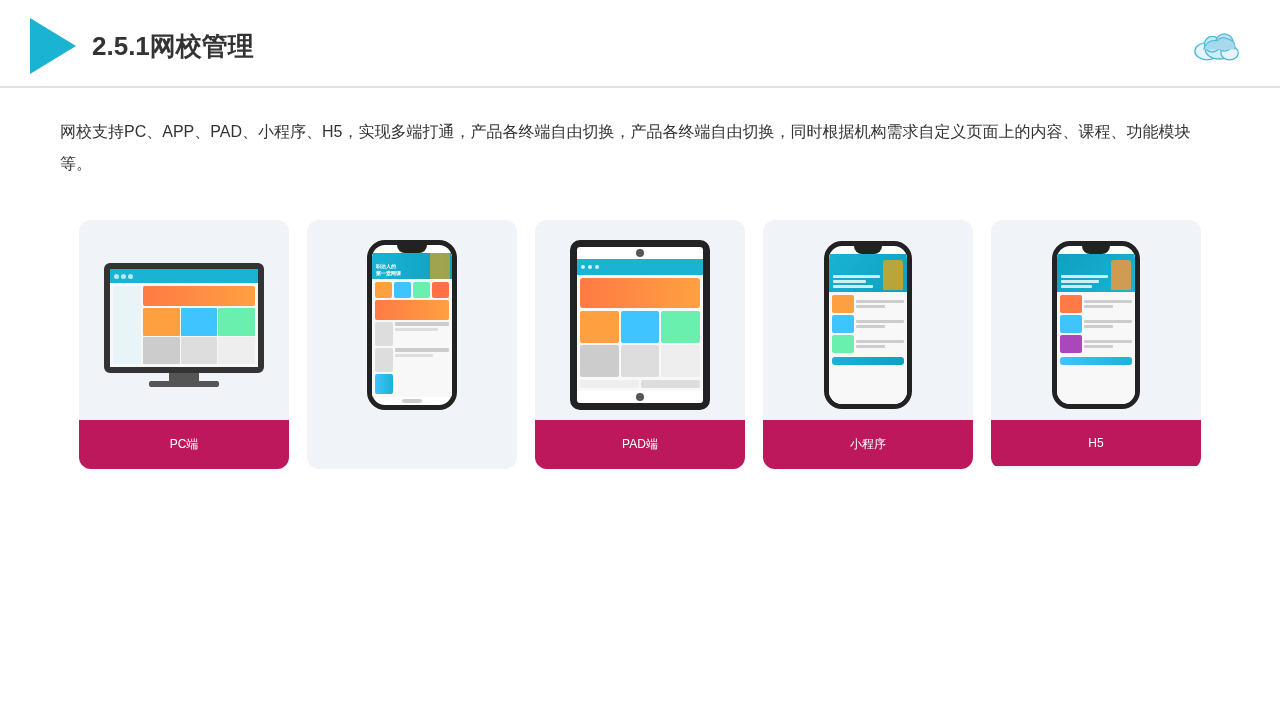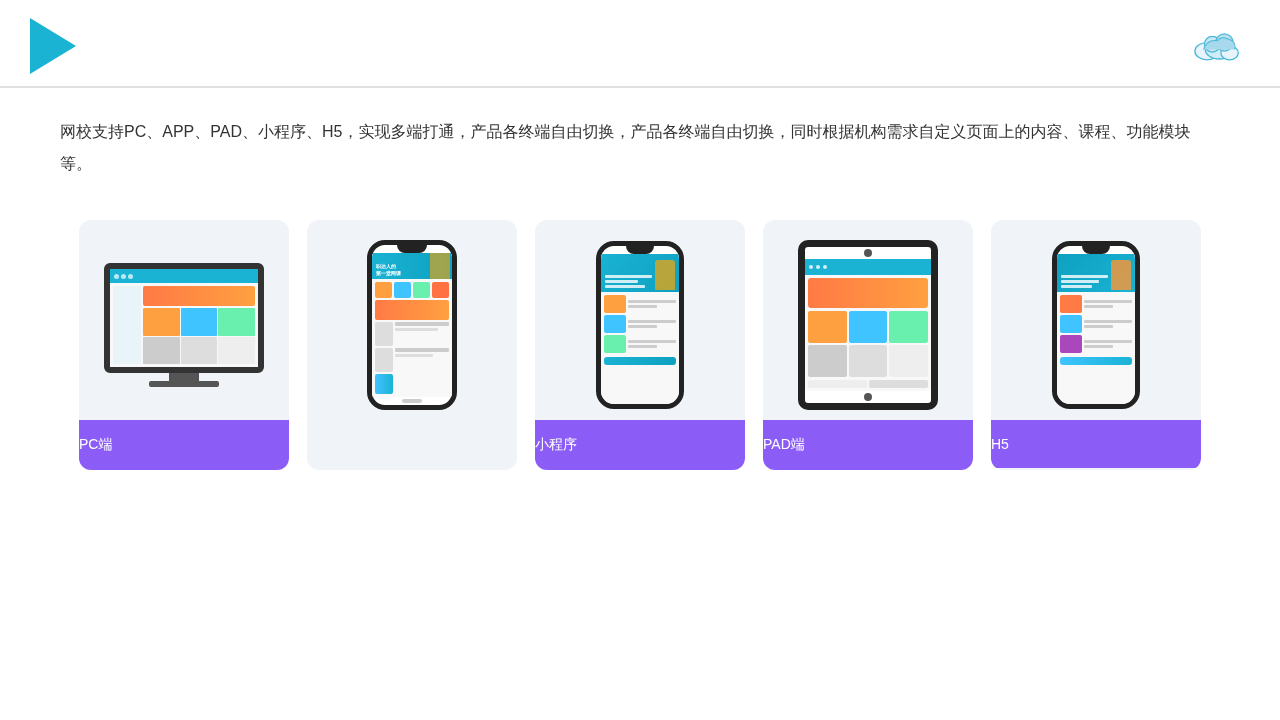--- a/index.html
+++ b/index.html
@@ -99,23 +99,24 @@
       width: 100%;
       height: 200px;
       display: flex;
       align-items: center;
       justify-content: center;
       padding: 20px 16px 10px;
     }
 
     .card-label {
       width: 100%;
-      background: #8b5cf6;
+      background: #be185d;
       color: #fff;
-      font-size: 14px;
+      text-align: center;
+      font-size: 12px;
       padding: 16px 0;
       font-weight: 500;
     }
 
     
     .pc-device {
       display: flex;
       flex-direction: column;
       align-items: center;
     }
@@ -427,20 +428,21 @@
       border-radius: 1px;
     }
     .mini-line.short { width: 60%; }
   </style>
 </head>
 <body>
 
 <div class="header">
   <div class="header-left">
     <div class="logo-triangle"></div>
+    <span class="page-title">2.5.1网校管理</span>
   </div>
   <div class="header-right">
     <svg class="cloud-svg" viewBox="0 0 60 36" fill="none" xmlns="http://www.w3.org/2000/svg">
       <ellipse cx="22" cy="24" rx="14" ry="10" fill="#e8f4fb" stroke="#4ab8d8" stroke-width="1.5"></ellipse>
       <ellipse cx="36" cy="22" rx="16" ry="11" fill="#d0ecf8" stroke="#4ab8d8" stroke-width="1.5"></ellipse>
       <ellipse cx="48" cy="26" rx="10" ry="8" fill="#e8f4fb" stroke="#4ab8d8" stroke-width="1.5"></ellipse>
       <circle cx="28" cy="16" r="9" fill="#c8e8f5" stroke="#4ab8d8" stroke-width="1.5"></circle>
       <circle cx="42" cy="14" r="10" fill="#b8e0f0" stroke="#4ab8d8" stroke-width="1.5"></circle>
 
       <path d="M18 22 Q22 10 34 12 Q38 6 46 10 Q56 12 54 22" fill="#a8d8ec" stroke="#4ab8d8" stroke-width="1.2"></path>
@@ -523,20 +525,52 @@
             </div>
           </div>
         </div>
         <div class="phone-home"></div>
       </div>
     </div>
   </div>
 
   <div class="card">
     <div class="card-image-area">
+      <div class="tablet-device">
+        <div class="tablet-button"></div>
+        <div class="tablet-screen">
+          <div class="tablet-header">
+            <div class="tablet-header-dot"></div>
+            <div class="tablet-header-dot"></div>
+            <div class="tablet-header-dot"></div>
+          </div>
+          <div class="tablet-content">
+            <div class="tablet-banner"></div>
+            <div class="tablet-grid">
+              <div class="tablet-grid-item" style="background:#ffa040"></div>
+              <div class="tablet-grid-item" style="background:#40c4ff"></div>
+              <div class="tablet-grid-item" style="background:#69f0ae"></div>
+              <div class="tablet-grid-item" style="background:#ccc"></div>
+              <div class="tablet-grid-item" style="background:#ddd"></div>
+              <div class="tablet-grid-item" style="background:#eee"></div>
+            </div>
+            <div style="display:flex; gap:2px;">
+              <div style="height:8px; flex:1; background:#eee; border-radius:2px;"></div>
+              <div style="height:8px; flex:1; background:#ddd; border-radius:2px;"></div>
+            </div>
+          </div>
+        </div>
+        <div class="tablet-button"></div>
+      </div>
+    </div>
+    <div class="card-label">PAD端</div>
+  </div>
+
+  <div class="card">
+    <div class="card-image-area">
       <div class="mini-phone">
         <div class="mini-notch"></div>
         <div class="mini-screen">
           <div class="mini-banner">
             <div class="mini-banner-overlay">
               <div class="mini-banner-text-block">
                 <div class="mini-banner-line"></div>
                 <div class="mini-banner-line" style="width:70%"></div>
                 <div class="mini-banner-line" style="width:85%"></div>
               </div>
@@ -564,52 +598,20 @@
                 <div class="mini-line"></div>
                 <div class="mini-line short"></div>
               </div>
             </div>
             <div style="height:8px; background: linear-gradient(90deg,#1ab3d4,#0ea0c0); border-radius:3px; margin-top:2px;"></div>
           </div>
         </div>
       </div>
     </div>
     <div class="card-label">小程序</div>
-  </div>
-
-  <div class="card">
-    <div class="card-image-area">
-      <div class="tablet-device">
-        <div class="tablet-button"></div>
-        <div class="tablet-screen">
-          <div class="tablet-header">
-            <div class="tablet-header-dot"></div>
-            <div class="tablet-header-dot"></div>
-            <div class="tablet-header-dot"></div>
-          </div>
-          <div class="tablet-content">
-            <div class="tablet-banner"></div>
-            <div class="tablet-grid">
-              <div class="tablet-grid-item" style="background:#ffa040"></div>
-              <div class="tablet-grid-item" style="background:#40c4ff"></div>
-              <div class="tablet-grid-item" style="background:#69f0ae"></div>
-              <div class="tablet-grid-item" style="background:#ccc"></div>
-              <div class="tablet-grid-item" style="background:#ddd"></div>
-              <div class="tablet-grid-item" style="background:#eee"></div>
-            </div>
-            <div style="display:flex; gap:2px;">
-              <div style="height:8px; flex:1; background:#eee; border-radius:2px;"></div>
-              <div style="height:8px; flex:1; background:#ddd; border-radius:2px;"></div>
-            </div>
-          </div>
-        </div>
-        <div class="tablet-button"></div>
-      </div>
-    </div>
-    <div class="card-label">PAD端</div>
   </div>
 
   <div class="card">
     <div class="card-image-area">
       <div class="mini-phone">
         <div class="mini-notch"></div>
         <div class="mini-screen">
           <div class="mini-banner" style="background: linear-gradient(135deg, #0ea0c0, #1ab3d4)">
             <div class="mini-banner-overlay">
               <div class="mini-banner-text-block">

